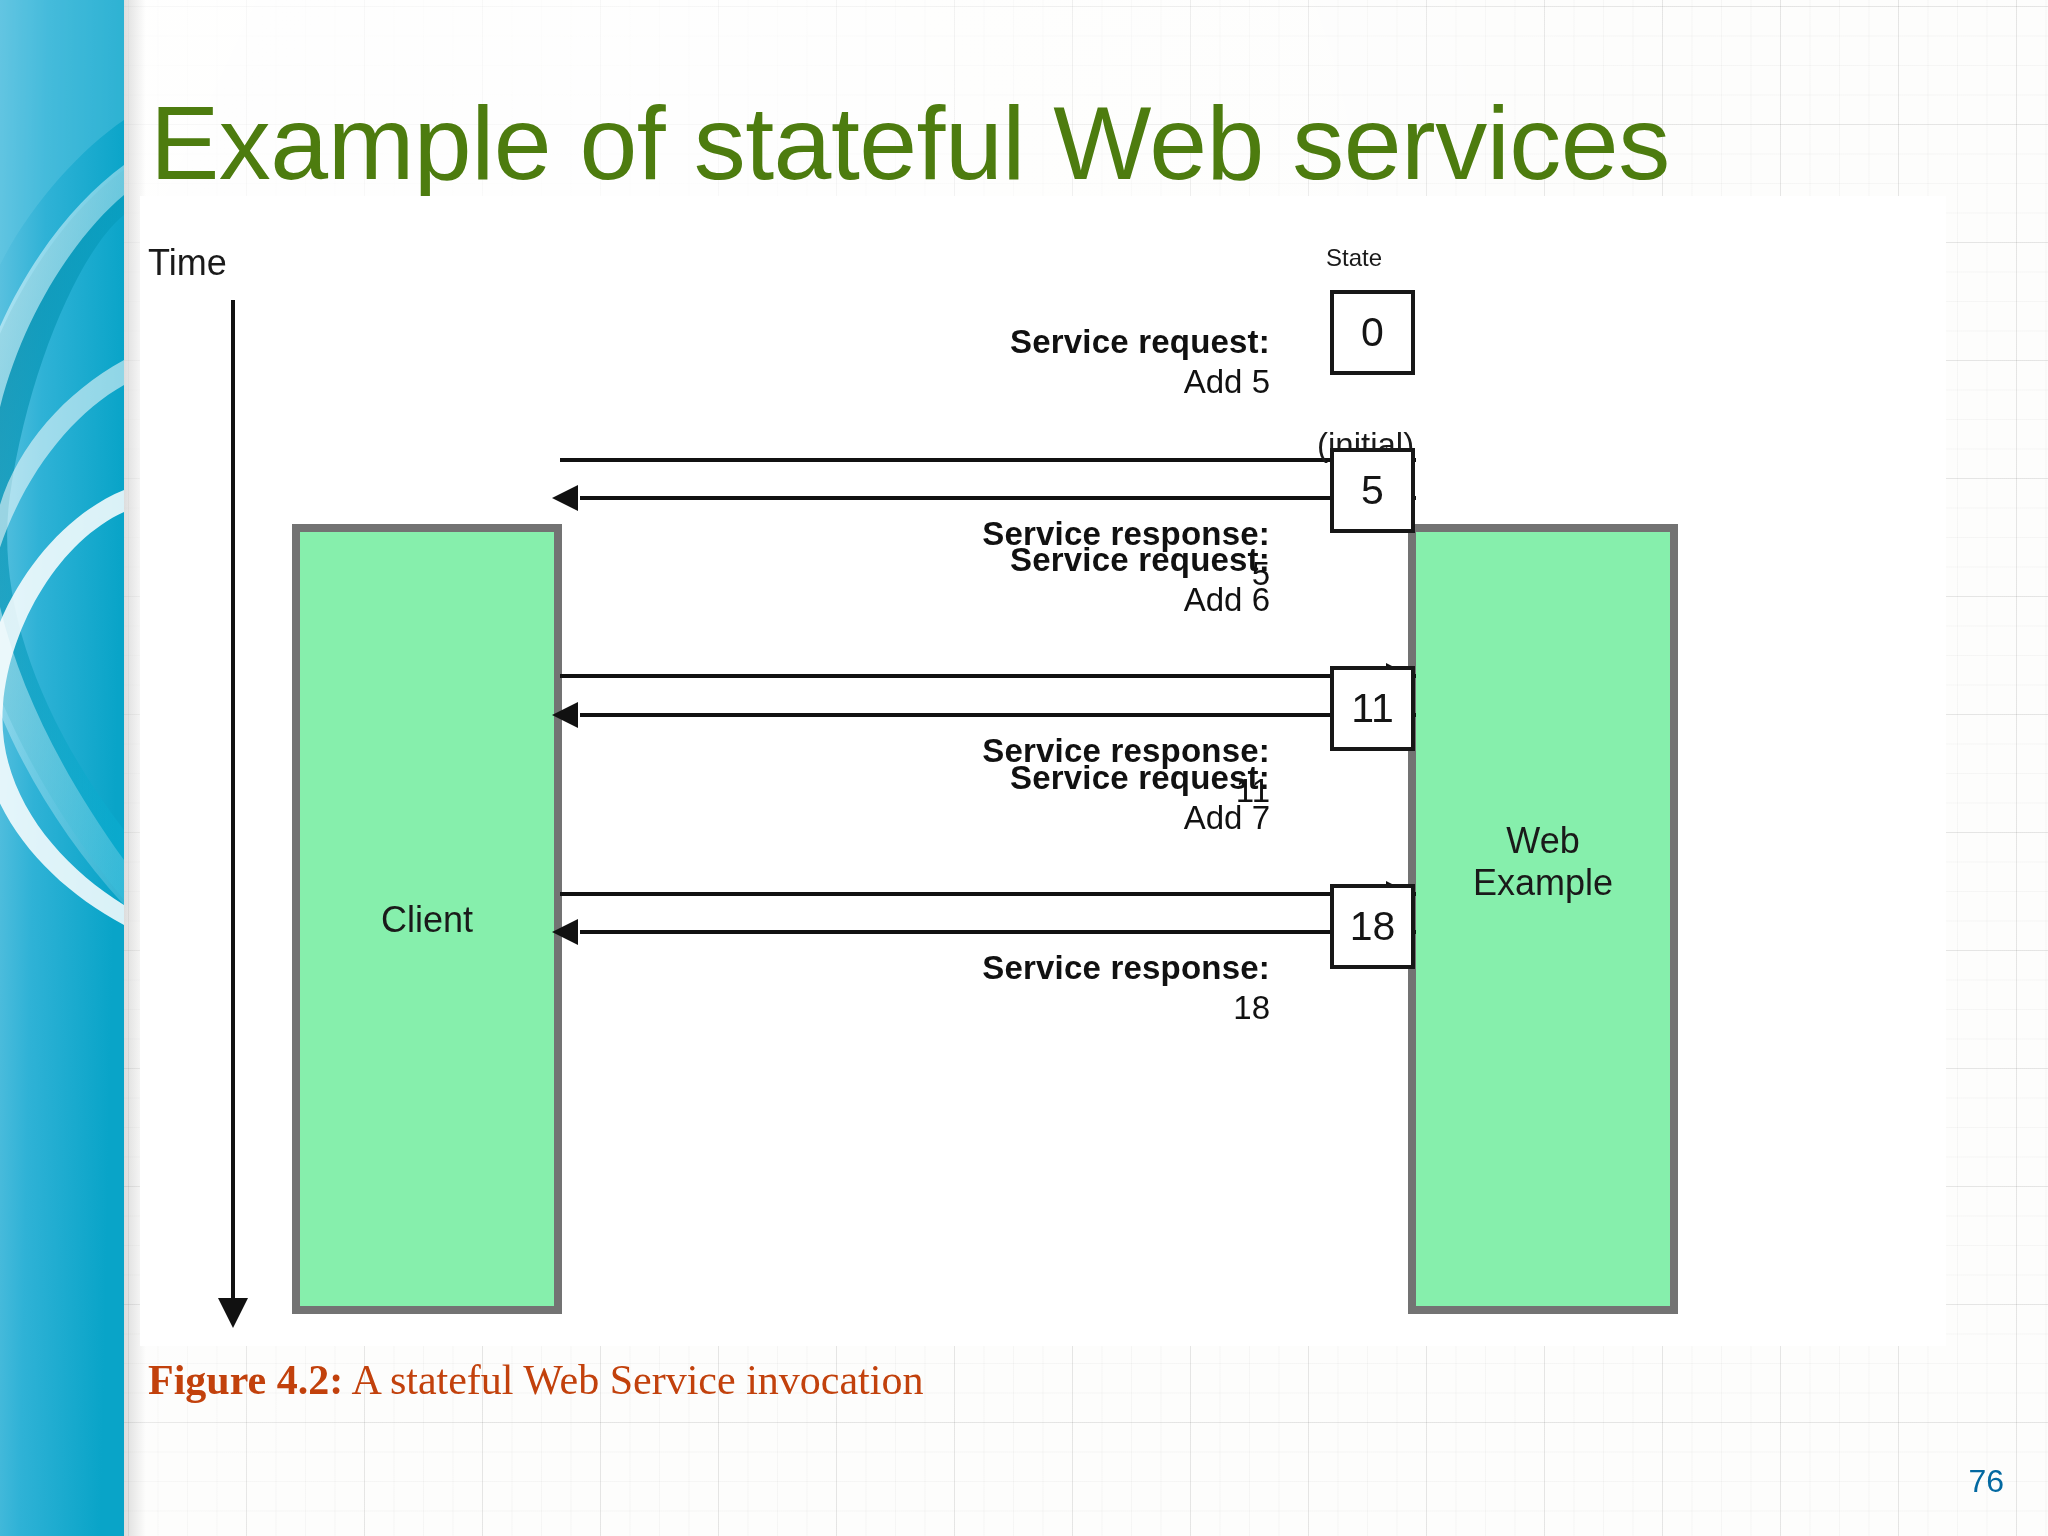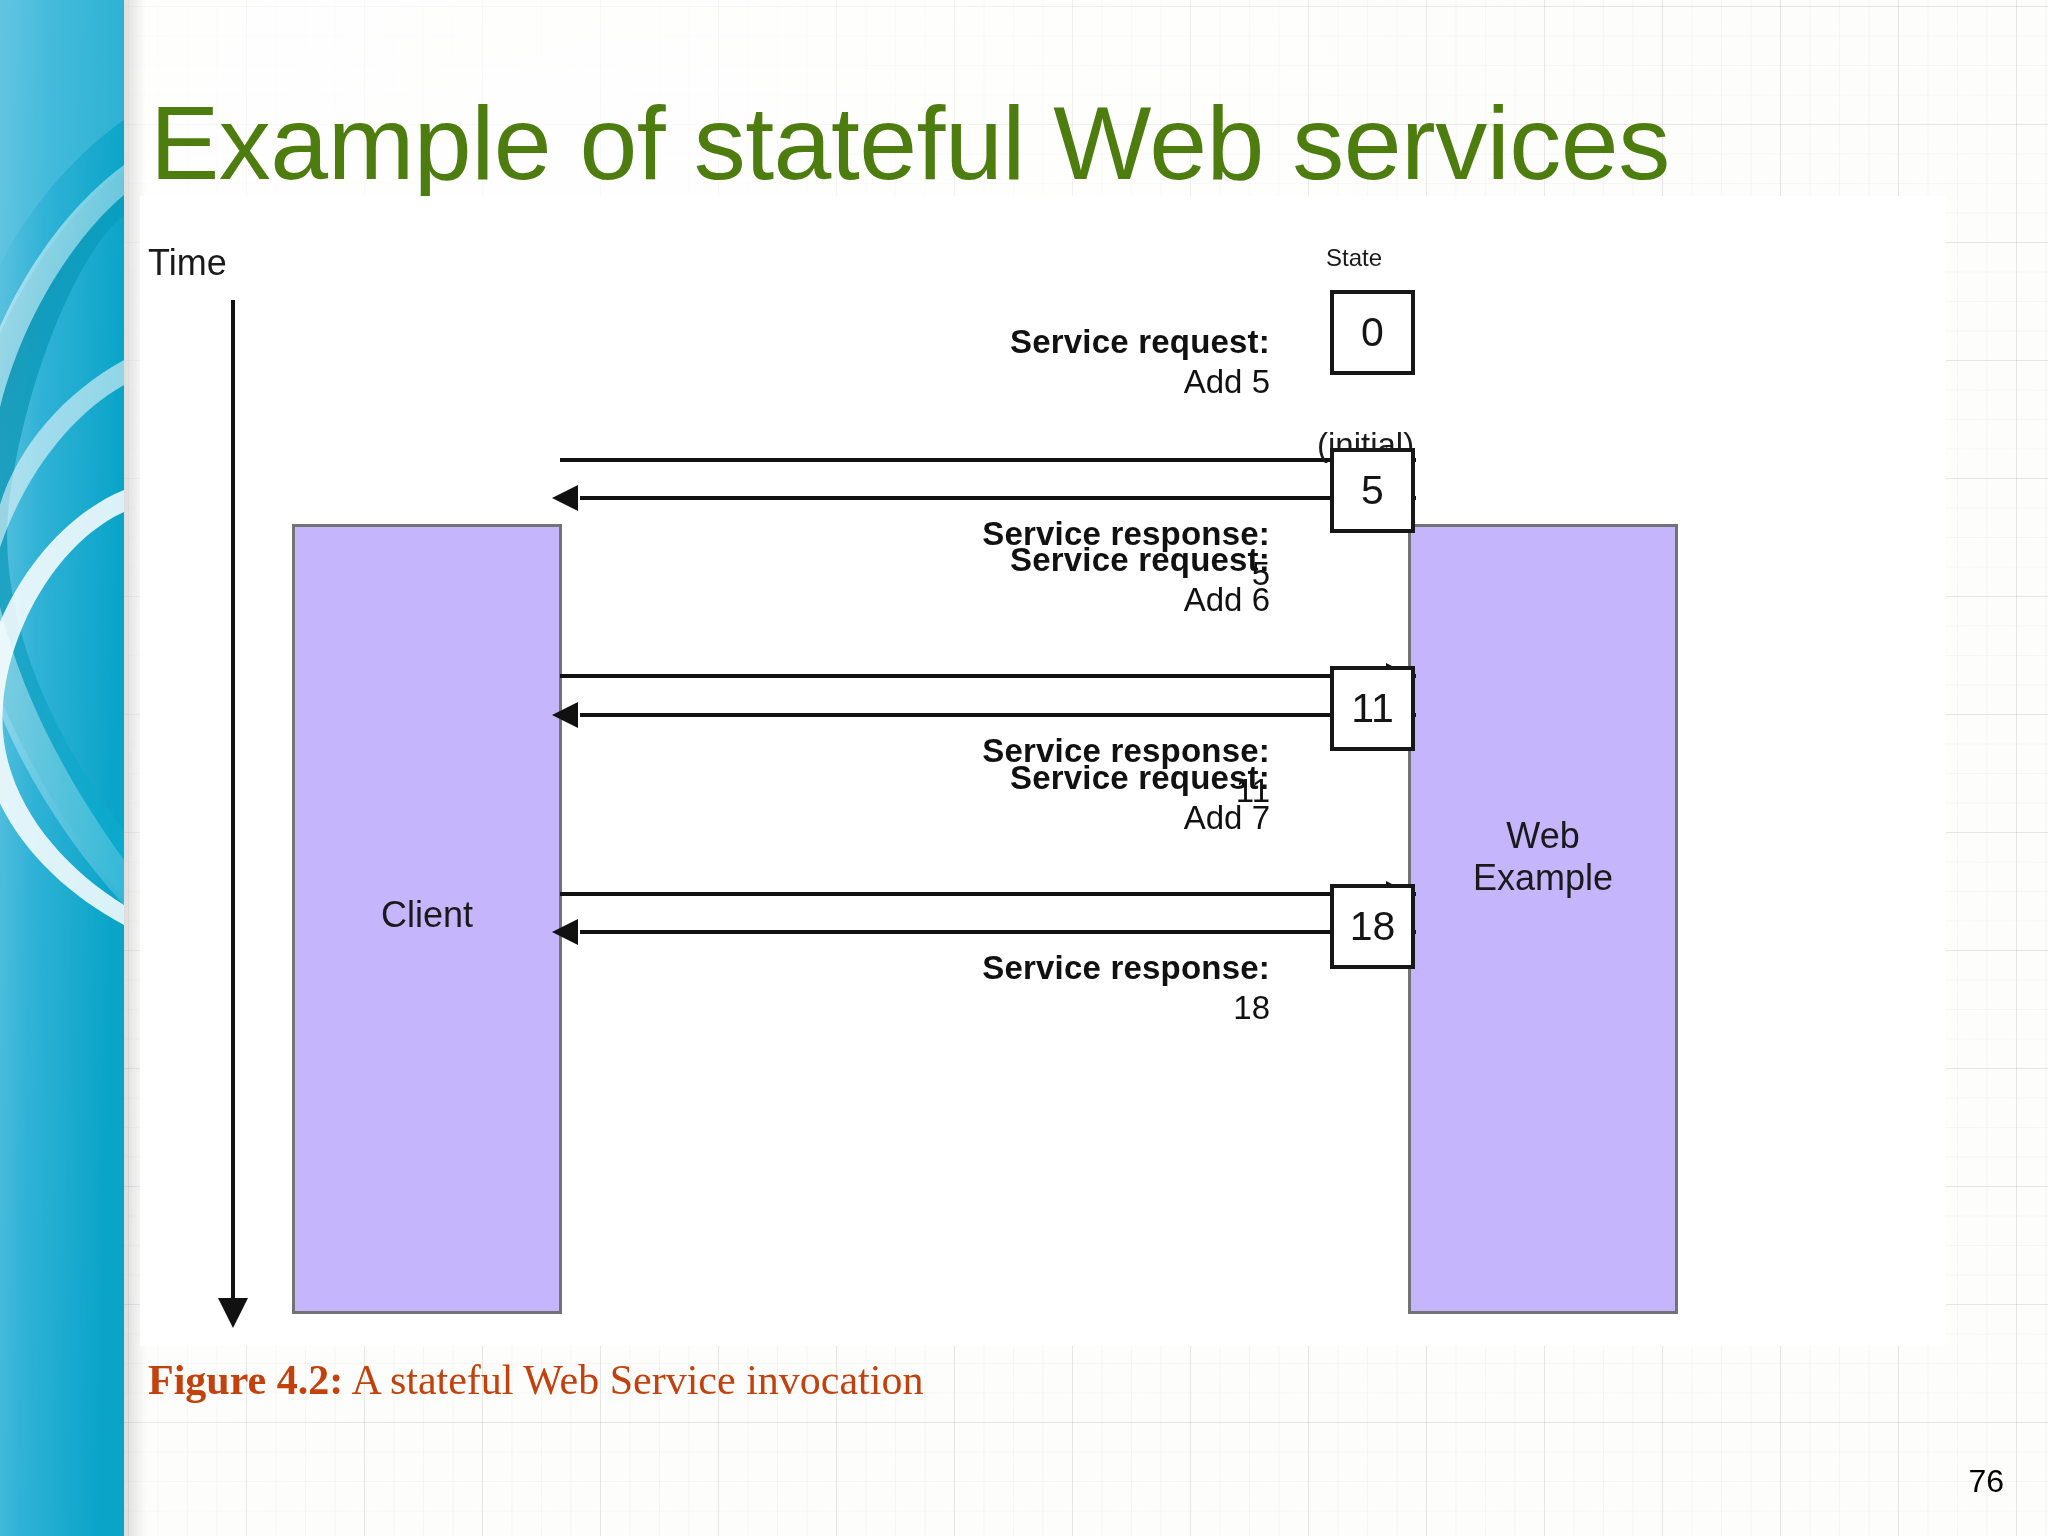--- a/index.html
+++ b/index.html
@@ -101,22 +101,22 @@
     color: #1a1a1a;
     font-family: "Liberation Sans", sans-serif;
     white-space: nowrap;
   }
 
   .time-label   { left: 8px;   top: 46px;  font-size: 36px; }
   .state-label  { left: 1186px; top: 48px; font-size: 24px; }
 
   .actor-box {
     position: absolute;
-    background: #c4b5fd;
-    border: 3px solid #737373;
+    background: #86efac;
+    border: 8px solid #737373;
     box-sizing: border-box;
   }
   .actor-box .actor-text {
     position: absolute;
     left: 0; right: 0;
     text-align: center;
     font-size: 36px;
     color: #1a1a1a;
     line-height: 1.16;
   }
@@ -213,21 +213,21 @@
   }
   .caption .cap-label { font-weight: bold; }
   .caption .cap-text  { font-weight: normal; }
 
   
   .page-num {
     position: absolute;
     right: 44px;
     bottom: 36px;
     font-size: 32px;
-    color: #000000;
+    color: #0369a1;
     font-family: "Liberation Sans", sans-serif;
   }
 </style>
 </head>
 <body>
 
 <div class="slide">
 
   <div class="bg-grid"></div>
   <div class="bg-soft-wash"></div>

